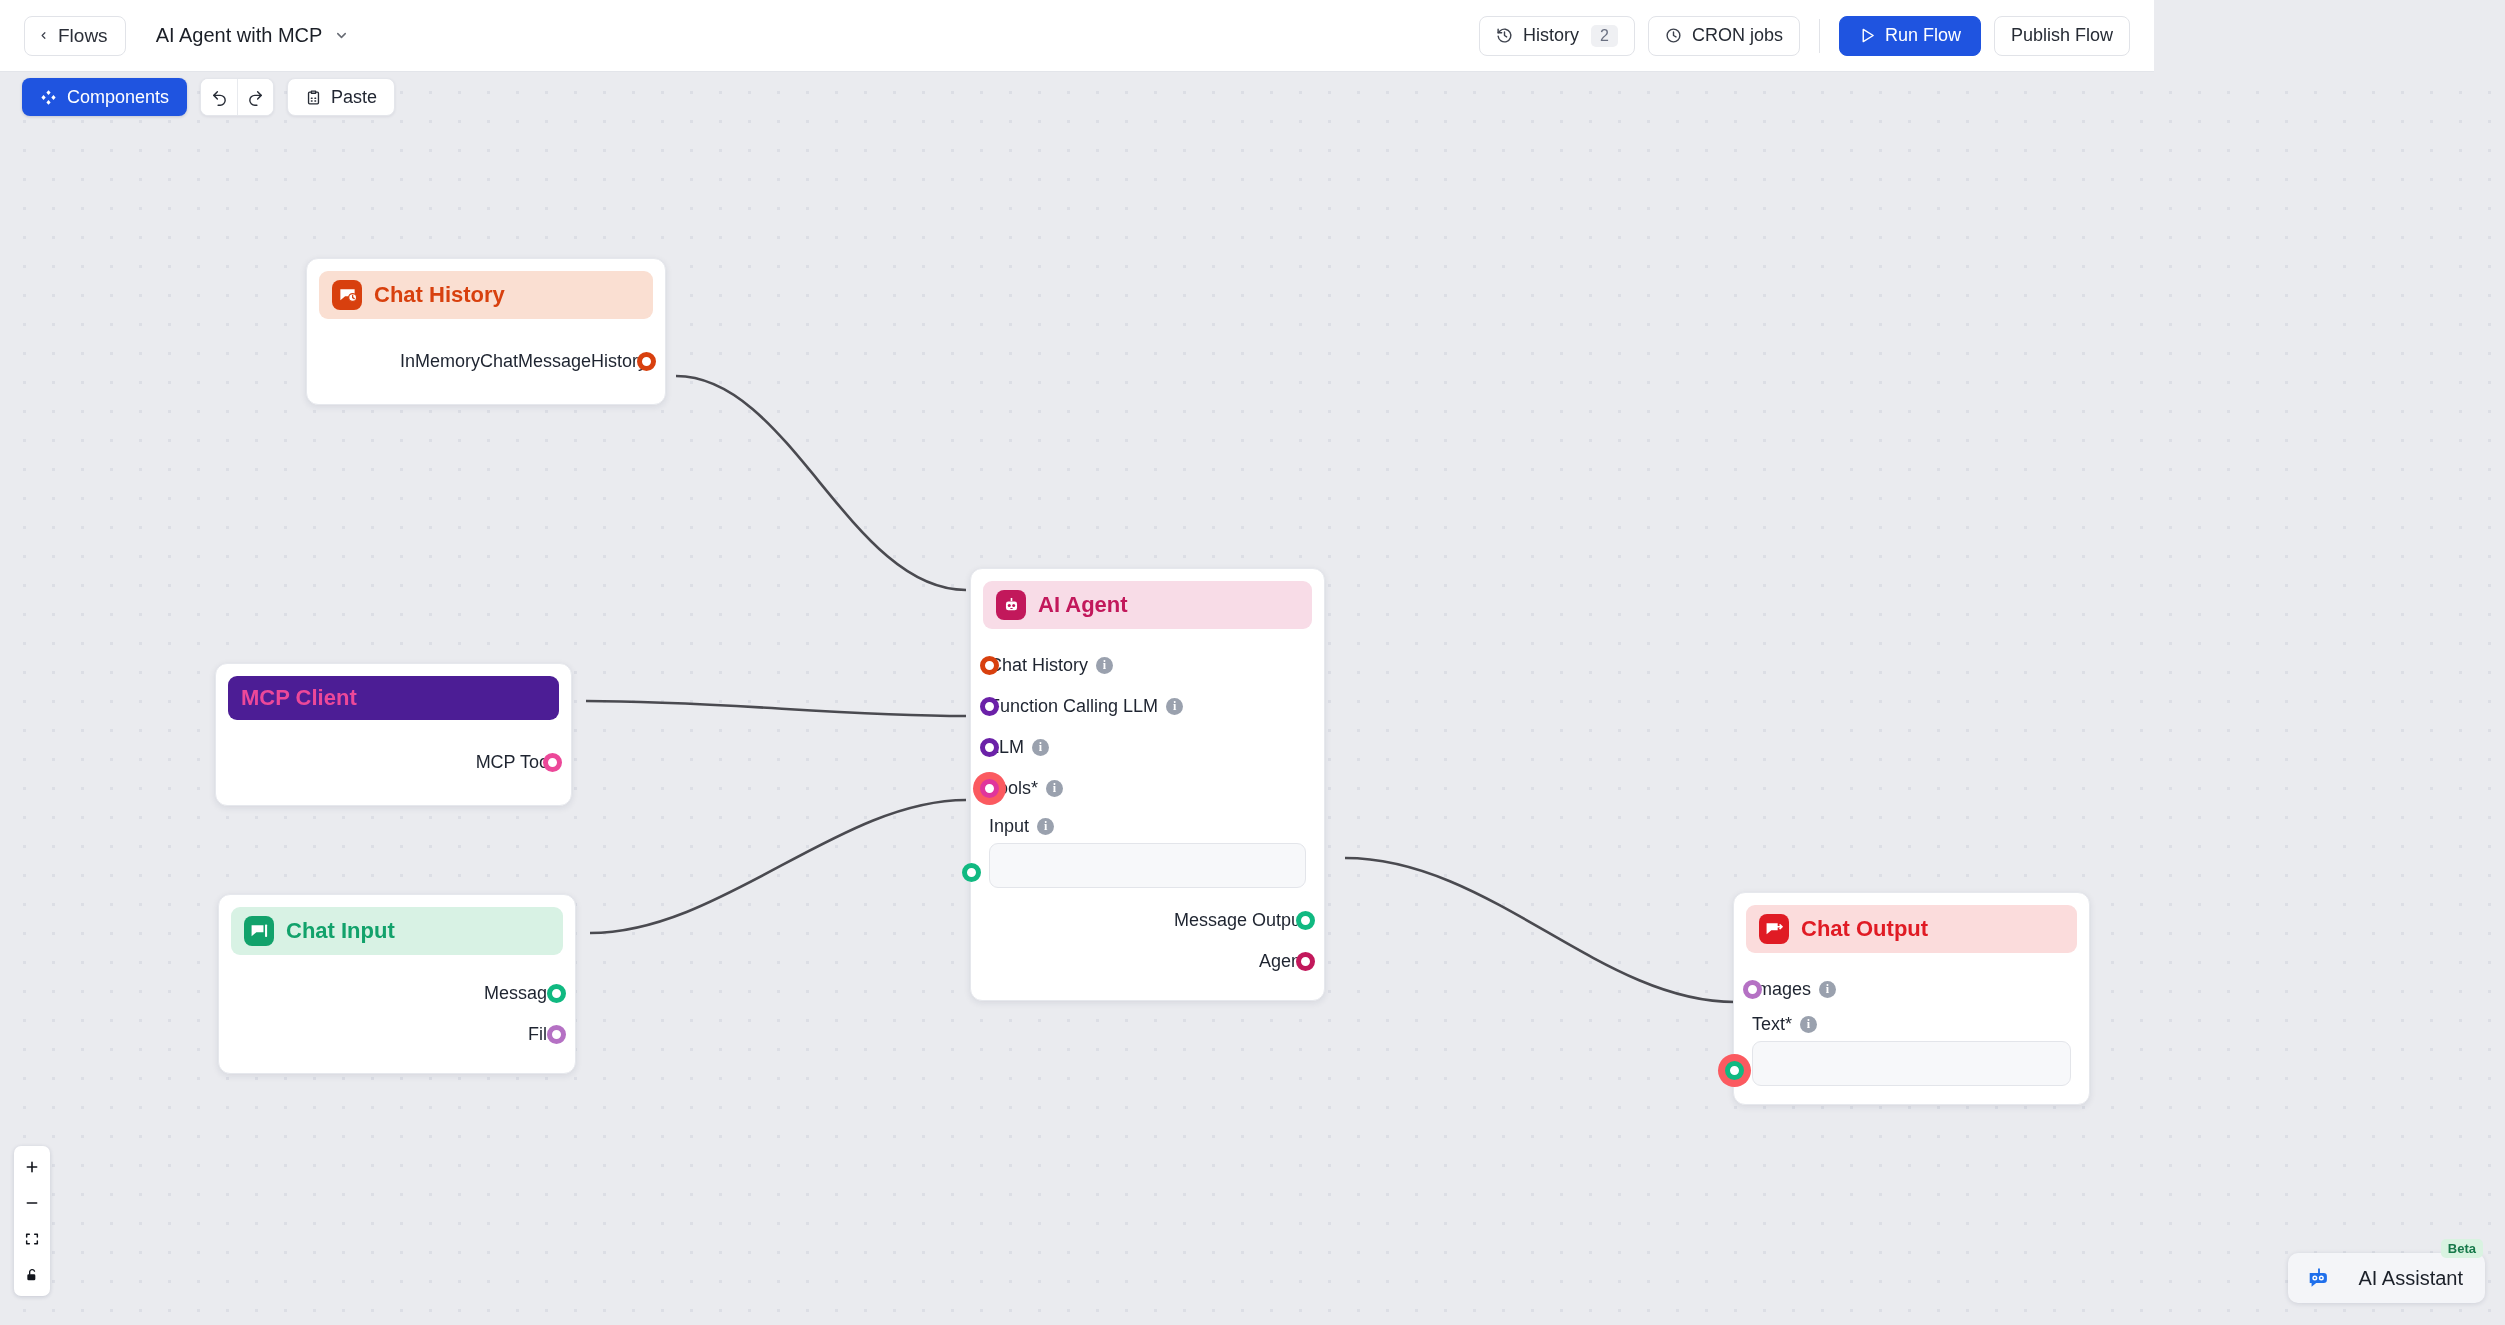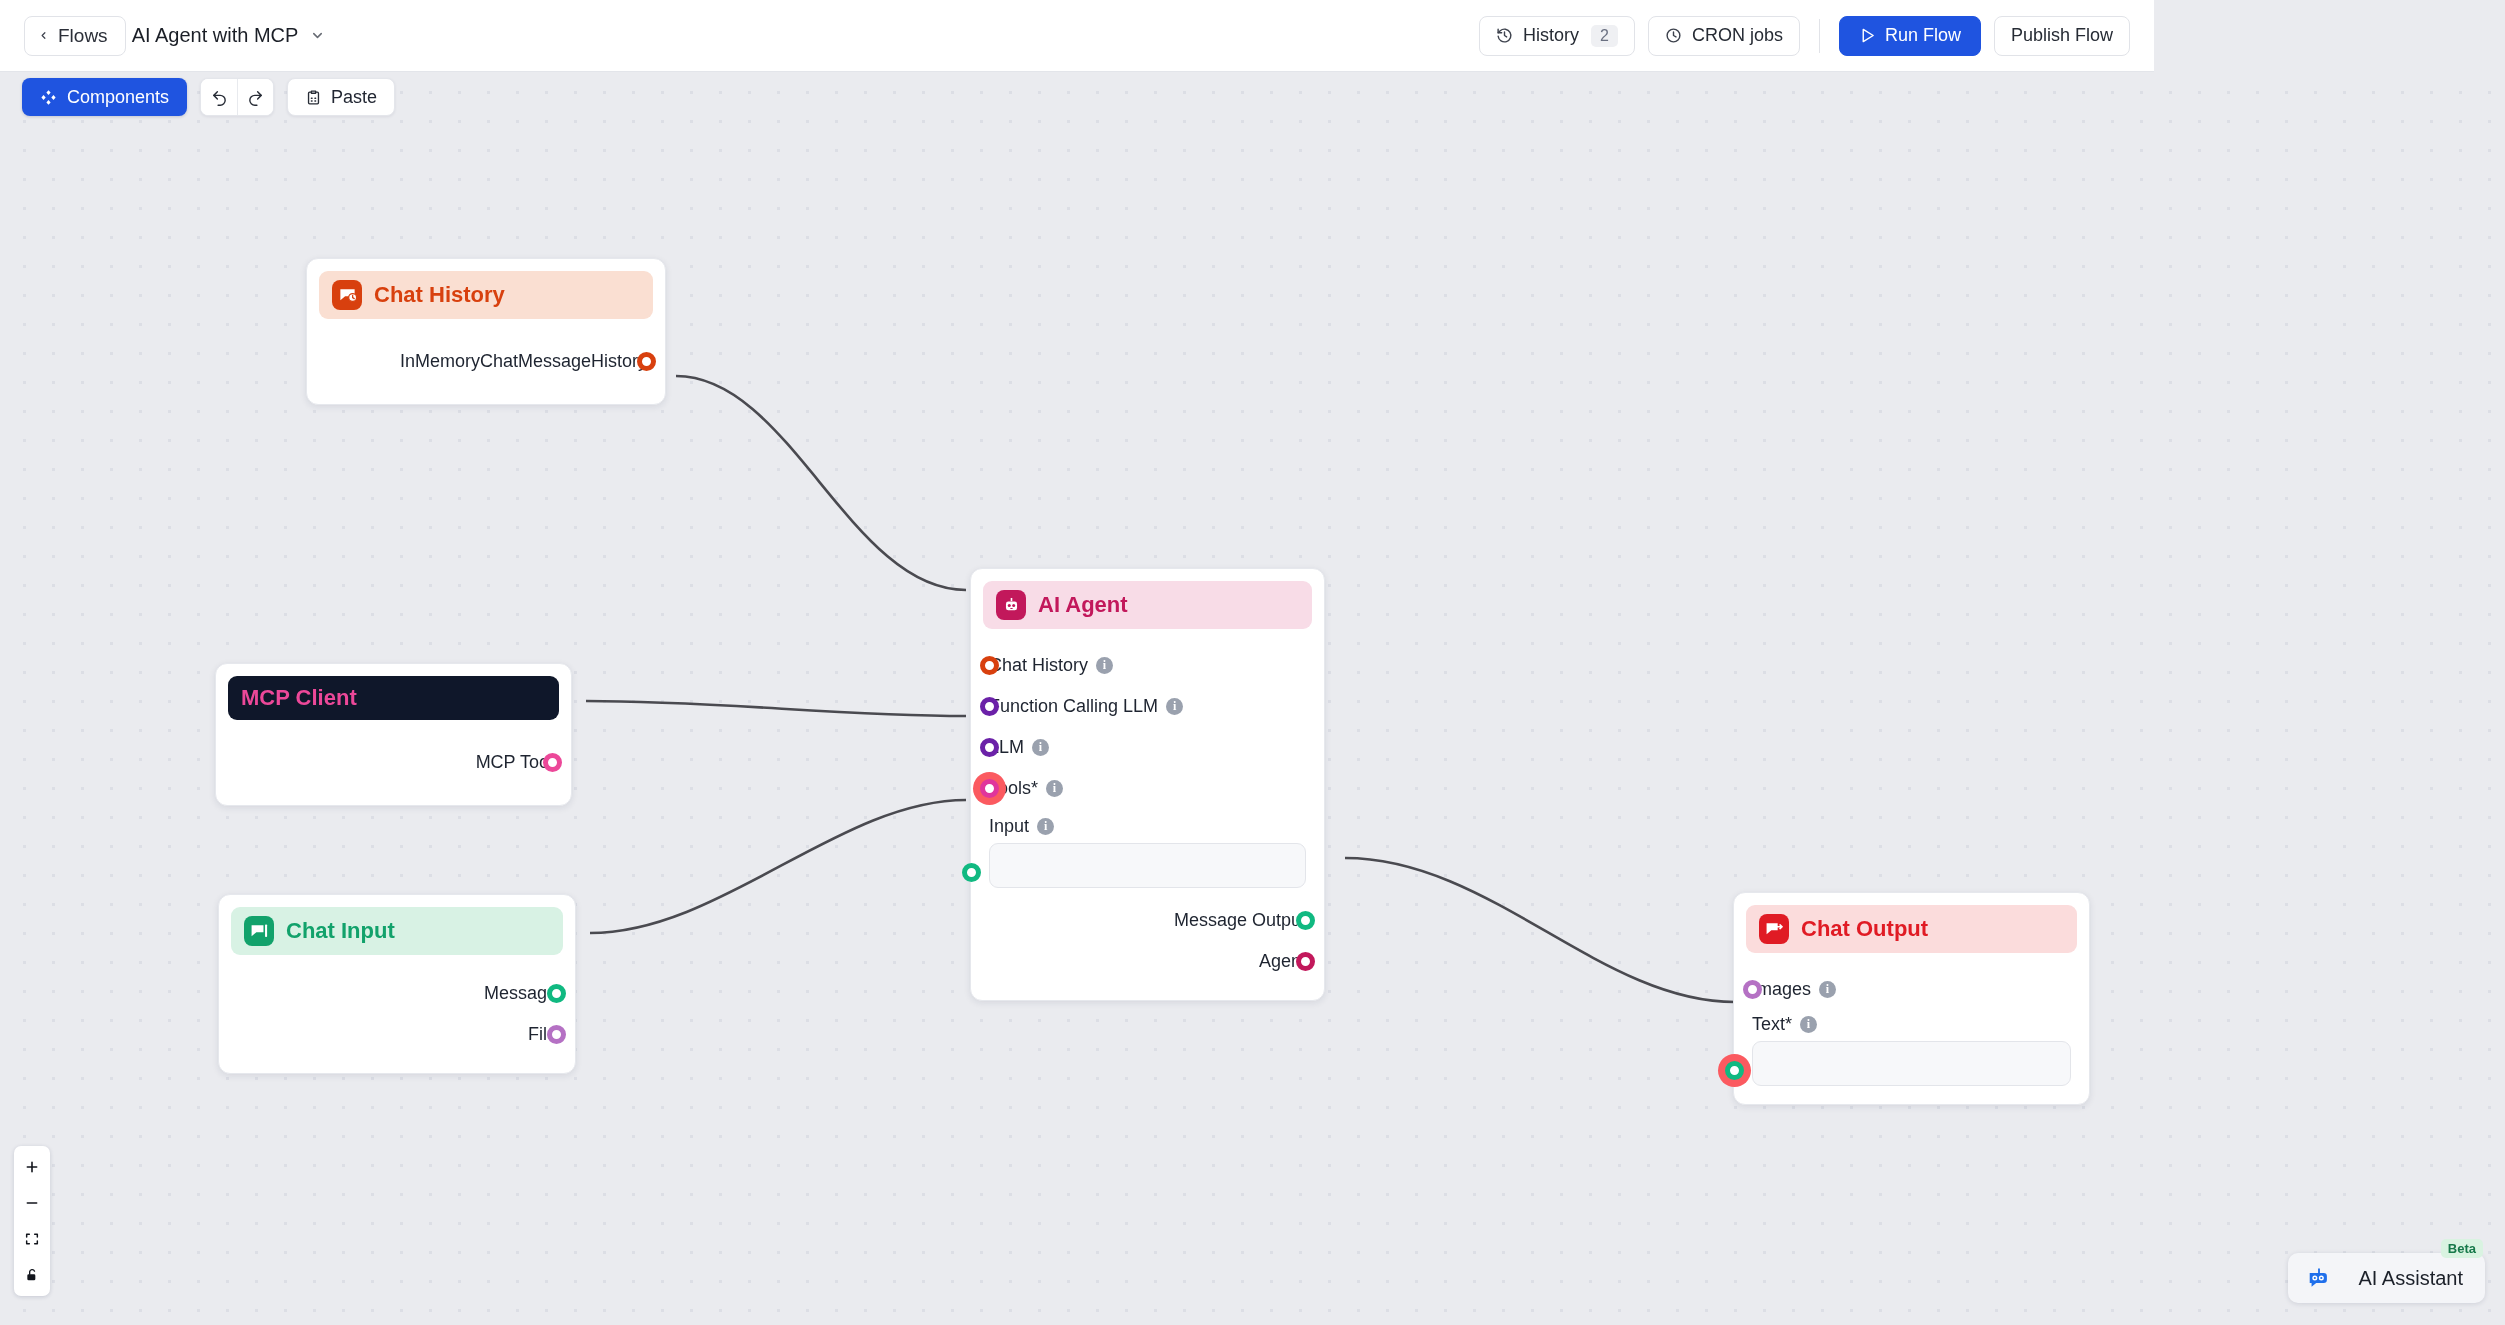--- a/index.html
+++ b/index.html
@@ -25,21 +25,21 @@
   .flows-btn {
     display: flex; align-items: center; gap: 9px;
     height: 40px; padding: 0 17px 0 13px;
     border: 1px solid #E1E3E8; border-radius: 8px;
     background: #fff; cursor: pointer;
     font-size: 19px; color: #2B2F38;
   }
   .chev-left { width: 11px; height: 11px; display:block; }
   .flow-title-wrap {
     display: flex; align-items: center; gap: 12px;
-    cursor: pointer;
+    margin-left: 24px; cursor: pointer;
     padding: 5px 6px; border-radius: 7px;
   }
   .flow-title { font-size: 20px; color: #1B1F27; font-weight: 400; }
   .chev-down { width: 15px; height: 15px; display:block; opacity: .78; }
 
   .topbar-right {
     margin-left: auto; display: flex; align-items: center; gap: 13px; padding-left: 19px;
   }
   .ghost-btn {
     display: flex; align-items: center; gap: 10px;
@@ -314,21 +314,21 @@
       </div>
       <div class="node-body" style="padding-top:22px; padding-bottom:22px;">
         <div class="row right">
           <span class="row-label">InMemoryChatMessageHistory</span>
           <span class="port p-right md" style="border-color:#D8400E; top:11px;"></span>
         </div>
       </div>
     </div>
 
     <div class="node" style="left:215px; top:595px; width:357px;">
-      <div class="node-head" style="background:#0f172a; color:#EC4899;">
+      <div class="node-head" style="background:#4c1d95; color:#EC4899;">
         <span>MCP Client</span>
       </div>
       <div class="node-body" style="padding-top:22px; padding-bottom:22px;">
         <div class="row right">
           <span class="row-label">MCP Tool</span>
           <span class="port p-right md" style="border-color:#EC4899; top:11px;"></span>
         </div>
       </div>
     </div>
 

